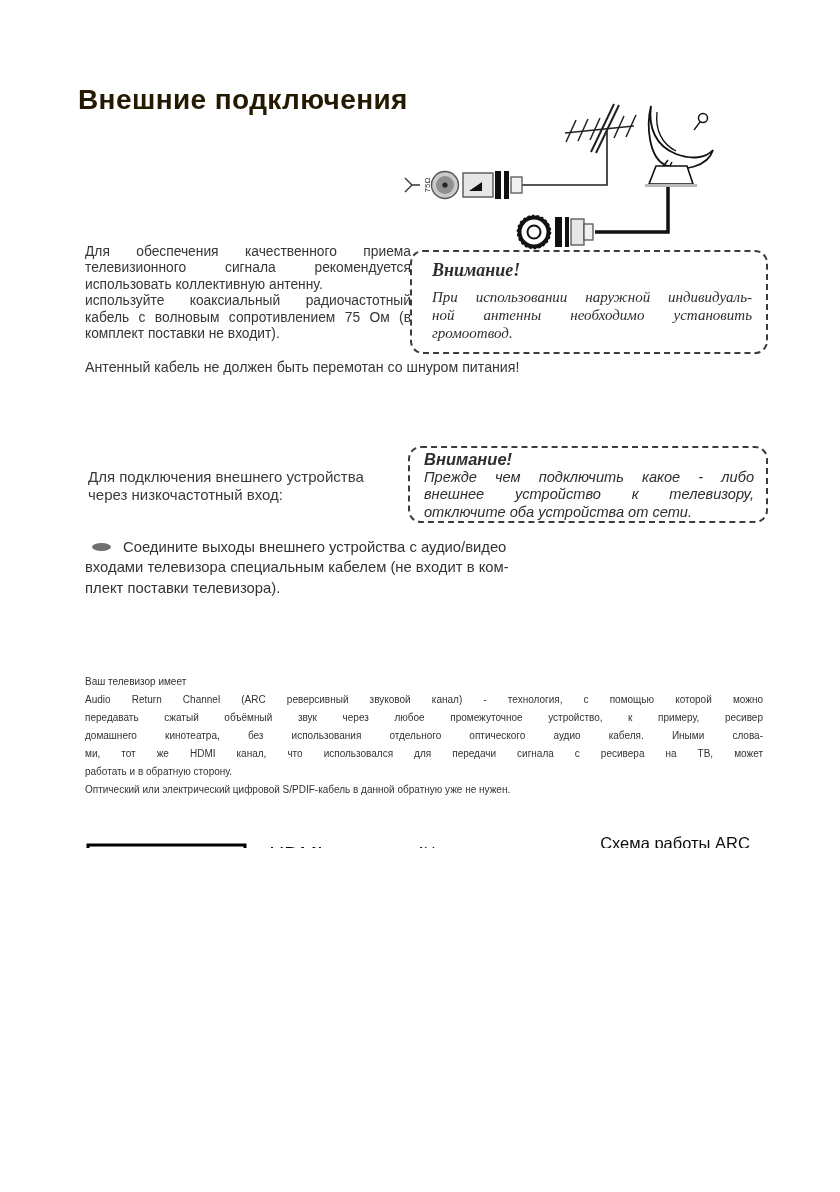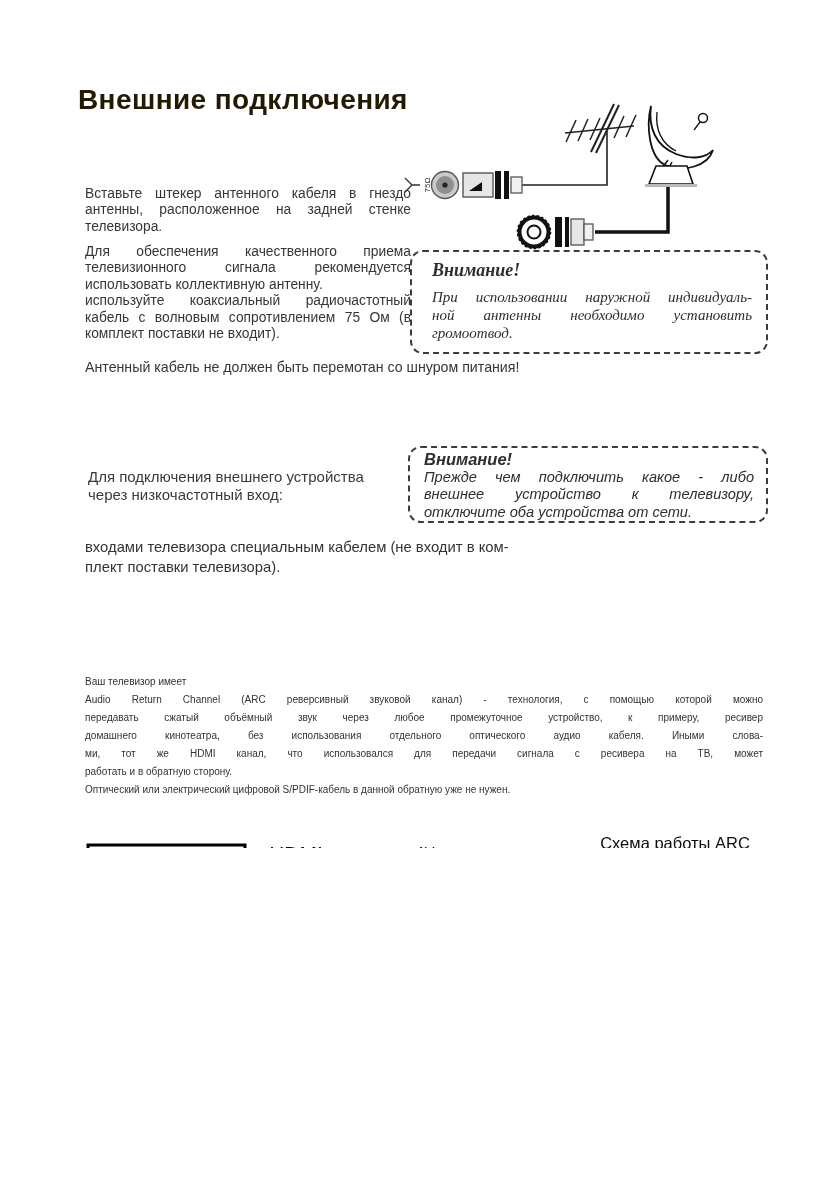--- a/index.html
+++ b/index.html
@@ -97,25 +97,20 @@
       <circle cx="134" cy="134" r="6.5" fill="#fff" stroke="#111" stroke-width="2"></circle>
     </g>
     <g>
       <rect x="155" y="119" width="7" height="30" fill="#111"></rect>
       <rect x="165" y="119" width="4" height="30" fill="#111"></rect>
       <rect x="171" y="121" width="13" height="26" fill="#e6e6e6" stroke="#555" stroke-width="1.3"></rect>
       <rect x="184" y="126" width="9" height="16" fill="#f1f1f1" stroke="#555" stroke-width="1.3"></rect>
     </g>
   </svg>
 
-  <div class="abs body-col" style="left:85px; top:186px;">
-    <div class="ln j">Вставьте штекер антенного кабеля в гнездо</div>
-    <div class="ln j">антенны, расположенное на задней стенке</div>
-    <div class="ln">телевизора.</div>
-  </div>
 
   <div class="abs body-col" style="left:85px; top:244px;">
     <div class="ln j">Для обеспечения качественного приема</div>
     <div class="ln j">телевизионного сигнала рекомендуется</div>
     <div class="ln">использовать коллективную антенну.</div>
     <div class="ln j">используйте коаксиальный радиочастотный</div>
     <div class="ln j">кабель с волновым сопротивлением 75 Ом (в</div>
     <div class="ln">комплект поставки не входит).</div>
   </div>
 
@@ -134,20 +129,21 @@
   </div>
 
   <div class="abs wbox wbox2" style="left:408px; top:446px;">
     <div class="wtitle">Внимание!</div>
     <div class="ln j">Прежде чем подключить какое - либо</div>
     <div class="ln j">внешнее устройство к телевизору,</div>
     <div class="ln">отключите оба устройства от сети.</div>
   </div>
 
   <div class="abs bullet-block" style="left:85px; top:537px;">
+    <div><span class="bullet"></span><span>Соедините выходы внешнего устройства с аудио/видео</span></div>
     <div>входами телевизора специальным кабелем (не входит в ком-</div>
     <div>плект поставки телевизора).</div>
   </div>
 
   <div class="abs arc-block" style="left:85px; top:673px;">
     <div>Ваш телевизор имеет</div>
     <div class="j">Audio Return Channel (ARC реверсивный звуковой канал) - технология, с помощью которой можно</div>
     <div class="j">передавать сжатый объёмный звук через любое промежуточное устройство, к примеру, ресивер</div>
     <div class="j">домашнего кинотеатра, без использования отдельного оптического аудио кабеля. Иными слова-</div>
     <div class="j">ми, тот же HDMI канал, что использовался для передачи сигнала с ресивера на ТВ, может</div>

